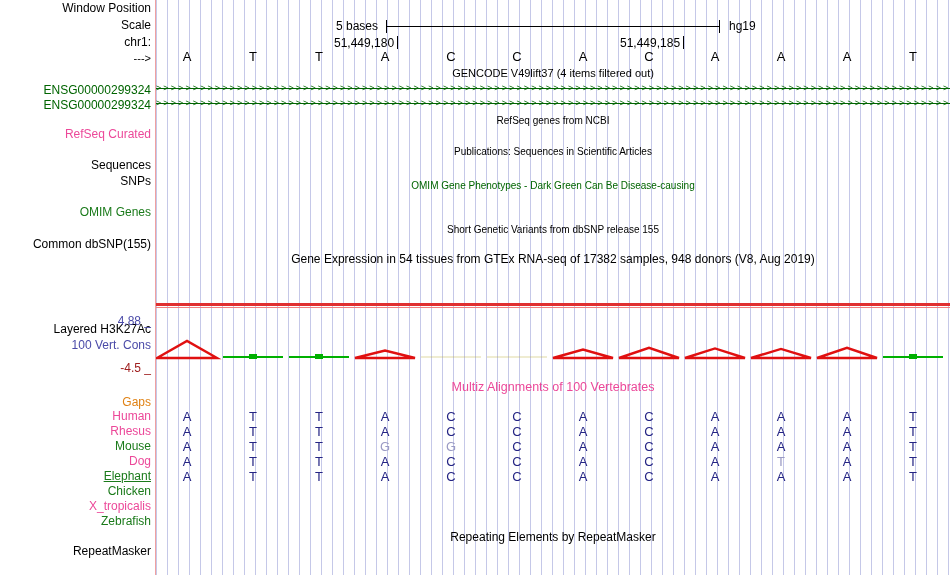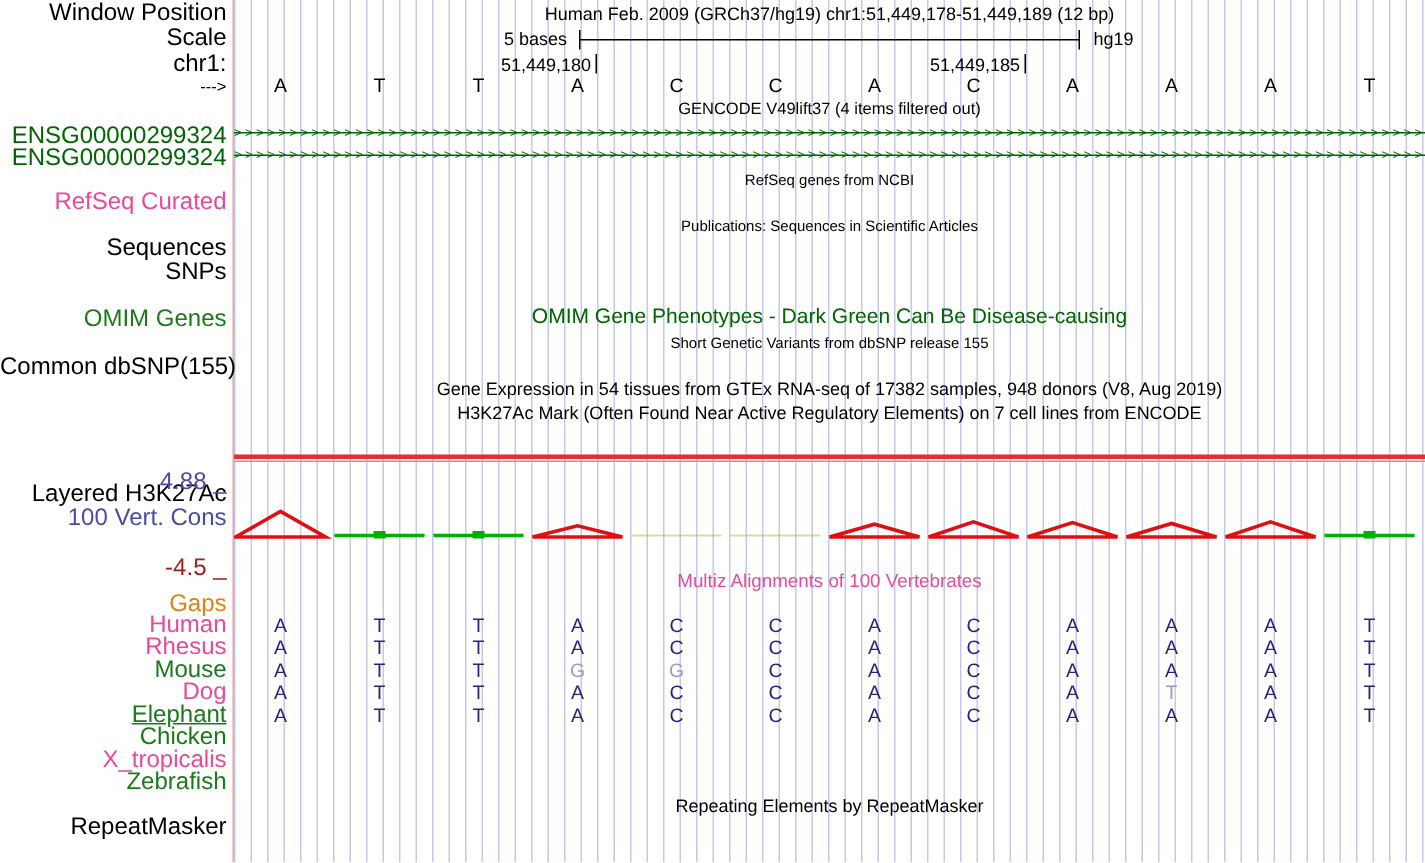--- a/index.html
+++ b/index.html
@@ -38,21 +38,21 @@
     background: #f0a0a0;
   }
   
   .lbl {
     position: absolute;
     right: 0;
     width: 155px;
     padding-right: 4px;
     text-align: right;
     white-space: nowrap;
-    font-size: 16px;
+    font-size: 12px;
     line-height: 13px;
   }
   .lbl-wrap { position: absolute; left: 0; top: 0; width: 155px; height: 575px; }
   .c-black { color: #000000; }
   .c-blue  { color: #ec4899; }
   .c-green { color: #1a7a1a; }
   .c-dgreen{ color: #006400; }
   .c-orange{ color: #e08214; }
   .c-purple{ color: #4a4aa8; }
   .c-red   { color: #a02020; }
@@ -264,36 +264,35 @@
 
     <div class="lbl c-blue" style="top:128px;">RefSeq Curated</div>
     <div class="lbl c-black" style="top:159px;">Sequences</div>
     <div class="lbl c-black" style="top:175px;">SNPs</div>
     <div class="lbl c-green" style="top:206px;">OMIM Genes</div>
     <div class="lbl c-black" style="top:238px;">Common dbSNP(155)</div>
     <div class="lbl c-black" style="top:283px;margin-top:40px;">Layered H3K27Ac</div>
 
     <div class="lbl c-purple" style="top:315px;">4.88 _</div>
     <div class="lbl c-purple" style="top:339px;">100 Vert. Cons</div>
-    <div class="lbl c-red" style="top:372px;">-4.5 _</div>
+    <div class="lbl c-red" style="top:362px;">-4.5 _</div>
 
     <div class="lbl c-orange" style="top:396px;">Gaps</div>
     <div class="lbl c-blue" style="top:410px;">Human</div>
     <div class="lbl c-blue" style="top:425px;">Rhesus</div>
     <div class="lbl c-green" style="top:440px;">Mouse</div>
     <div class="lbl c-blue" style="top:455px;">Dog</div>
     <div class="lbl c-green" style="top:470px;text-decoration:underline;">Elephant</div>
     <div class="lbl c-green" style="top:485px;">Chicken</div>
     <div class="lbl c-blue" style="top:500px;">X_tropicalis</div>
     <div class="lbl c-green" style="top:515px;padding-left:42px;">Zebrafish</div>
 
     <div class="lbl c-black" style="top:545px;">RepeatMasker</div>
   </div>
 
-  <div class="hdr-pos">Human Feb. 2009 (GRCh37/hg19)   chr1:51,449,178-51,449,189 (12 bp)</div>
 
   <div id="scalebar-label">5 bases</div>
   <div id="scalebar-tick-l"></div>
   <div id="scalebar-line"></div>
   <div id="scalebar-tick-r"></div>
   <div id="scalebar-db">hg19</div>
 
   <div id="coord-layer">
       <div class="coord" style="left: 334px; top: 36px;">51,449,180</div>
       <div class="coord-tick" style="left: 397px; top: 36px;"></div>
@@ -323,27 +322,26 @@
   </div>
   <div class="generow" style="top:98px;">
     <div class="gene-line"></div>
     <div class="gene-arrows">&gt;&gt;&gt;&gt;&gt;&gt;&gt;&gt;&gt;&gt;&gt;&gt;&gt;&gt;&gt;&gt;&gt;&gt;&gt;&gt;&gt;&gt;&gt;&gt;&gt;&gt;&gt;&gt;&gt;&gt;&gt;&gt;&gt;&gt;&gt;&gt;&gt;&gt;&gt;&gt;&gt;&gt;&gt;&gt;&gt;&gt;&gt;&gt;&gt;&gt;&gt;&gt;&gt;&gt;&gt;&gt;&gt;&gt;&gt;&gt;&gt;&gt;&gt;&gt;&gt;&gt;&gt;&gt;&gt;&gt;&gt;&gt;&gt;&gt;&gt;&gt;&gt;&gt;&gt;&gt;&gt;&gt;&gt;&gt;&gt;&gt;&gt;&gt;&gt;&gt;&gt;&gt;&gt;&gt;&gt;&gt;&gt;&gt;&gt;&gt;&gt;&gt;&gt;&gt;&gt;&gt;&gt;&gt;&gt;&gt;&gt;&gt;&gt;&gt;&gt;&gt;&gt;&gt;&gt;&gt;&gt;&gt;&gt;&gt;&gt;&gt;&gt;&gt;&gt;&gt;&gt;&gt;&gt;&gt;&gt;&gt;&gt;&gt;&gt;&gt;</div>
   </div>
 
   <div class="ctr sm" style="top:146px;">Publications: Sequences in Scientific Articles</div>
 
   <div class="ctr sm" style="top:115px;">RefSeq genes from NCBI</div>
 
-  <div class="ctr md c-dgreen" style="top:204px; font-size:14px;">OMIM Gene Phenotypes - Dark Green Can Be Disease-causing</div>
+  <div class="ctr md c-dgreen" style="top:180px; font-size:10px;">OMIM Gene Phenotypes - Dark Green Can Be Disease-causing</div>
 
   <div class="ctr sm" style="top:224px;">Short Genetic Variants from dbSNP release 155</div>
 
   <div class="ctr" style="top:253px; font-size:12px;">Gene Expression in 54 tissues from GTEx RNA-seq of 17382 samples, 948 donors (V8, Aug 2019)</div>
 
-  <div class="ctr" style="top:269px; font-size:12px;">H3K27Ac Mark (Often Found Near Active Regulatory Elements) on 7 cell lines from ENCODE</div>
   <div id="h3k-sep"></div>
   <div id="h3k-sep2"></div>
 
   <div id="cons-area">
     <svg id="cons-svg" width="794" height="34">
         <path d="M1,28 L31,10.950819672131146 L61,28 Z" fill="none" stroke="#e01010" stroke-width="2.4"></path>
         <path d="M67,27 L127,27" fill="none" stroke="#00b000" stroke-width="2.2" opacity="1"></path>
         <rect x="93" y="24" width="8" height="5" fill="#00b000"></rect>
         <line x1="67" y1="26.5" x2="127" y2="26.5" stroke="#00b000" stroke-width="0.9" opacity="0.55"></line>
         <path d="M133,27 L193,27" fill="none" stroke="#00b000" stroke-width="2.2" opacity="1"></path>

